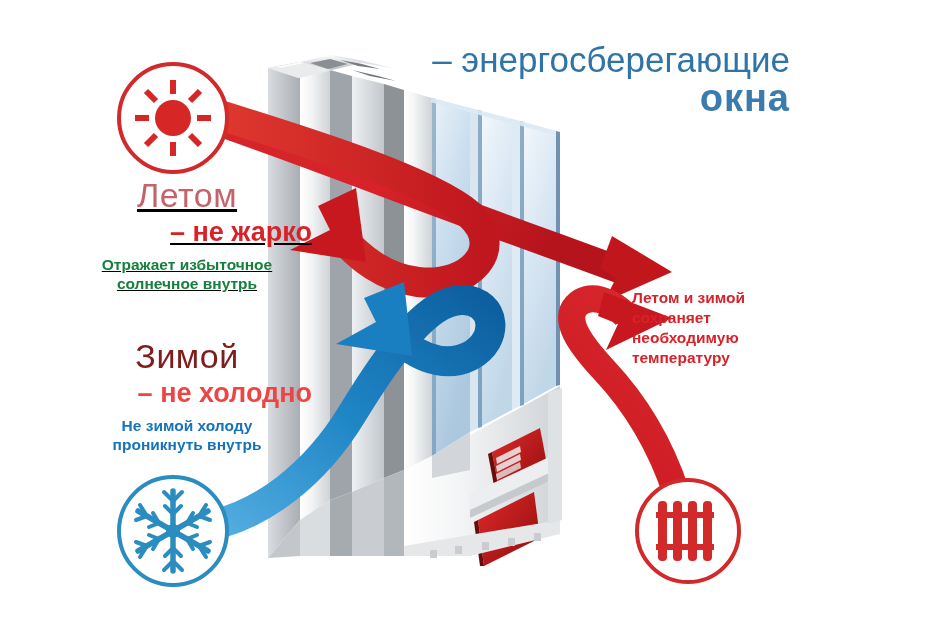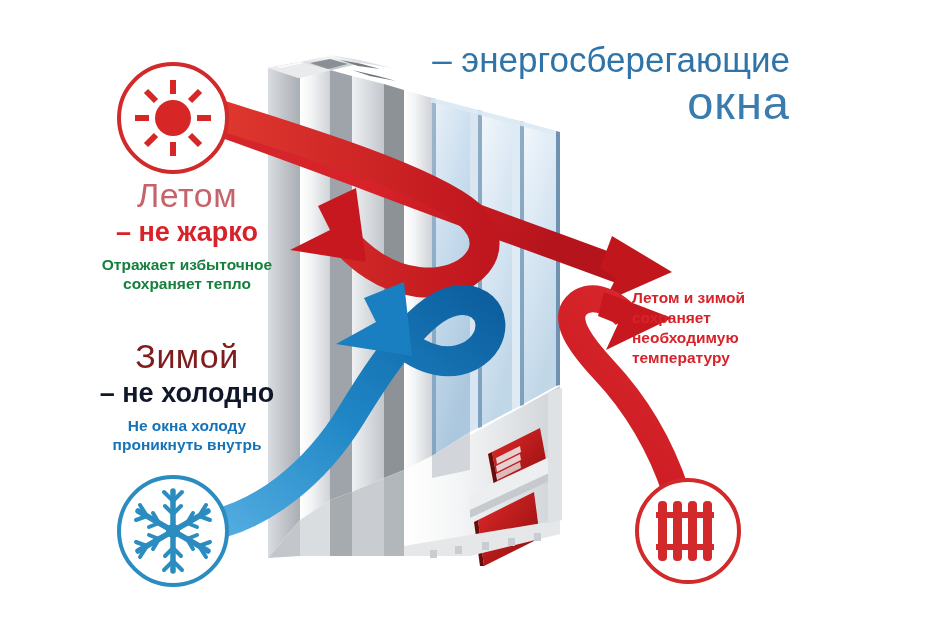--- a/index.html
+++ b/index.html
@@ -35,51 +35,52 @@
     line-height: 1.0;
   }
   .title-line1 {
     font-size: 35px;
     color: #2f74a8;
     letter-spacing: 0px;
     white-space: nowrap;
     font-weight: 400;
   }
   .title-line2 {
-    font-size: 47px;
+    font-size: 38px;
     color: #3a7cae;
     letter-spacing: 1px;
     margin-top: 2px;
-    font-weight: 400;
+    font-weight: 700;
   }
   
   .text-block {
     position: absolute;
     text-align: center;
     line-height: 1.12;
   }
-  .tb-summer { left: 62px; top: 176px; width: 250px; }
+  .tb-summer { left: 62px; top: 176px; width: 250px; text-decoration: underline; }
   .tb-winter { left: 62px; top: 337px; width: 250px; }
 
   .head-thin {
     font-size: 34px;
     font-weight: 400;
     letter-spacing: 0.5px;
   }
   .head-thin.red  { color: #c4646a; }
   .head-thin.blue { color: #7f1d1d; }
 
   .head-bold {
     font-size: 27px;
     font-weight: bold;
     letter-spacing: 0px;
     margin-top: 3px;
+    text-align: right;
   }
   .head-bold.red  { color: #d8222a; }
-  .head-bold.blue { color: #0f172a; }
+  .head-bold.blue { color: #ef4444; }
 
   .sub-bold {
     font-size: 15.5px;
     font-weight: bold;
     margin-top: 9px;
     line-height: 1.22;
   }
   .sub-bold.red  { color: #15803d; }
   .sub-bold.blue { color: #1673b8; }
 
@@ -354,29 +355,29 @@
     <div class="title-block">
       <div class="title-line1">– энергосберегающие</div>
       <div class="title-line2">окна</div>
     </div>
 
     <div class="text-block tb-summer">
       <div class="head-thin red">Летом</div>
       <div class="head-bold red">– не жарко</div>
       <div class="sub-bold red">
         <div>Отражает избыточное</div>
-        <div>сохраняет тепло</div>
+        <div>солнечное внутрь</div>
       </div>
     </div>
 
     <div class="text-block tb-winter">
       <div class="head-thin blue">Зимой</div>
       <div class="head-bold blue">– не холодно</div>
       <div class="sub-bold blue">
-        <div>Не окна холоду</div>
+        <div>Не зимой холоду</div>
         <div>проникнуть внутрь</div>
       </div>
     </div>
 
     <div class="tb-right">
       <div>Летом и зимой</div>
       <div>сохраняет</div>
       <div>необходимую</div>
       <div>температуру</div>
     </div>

